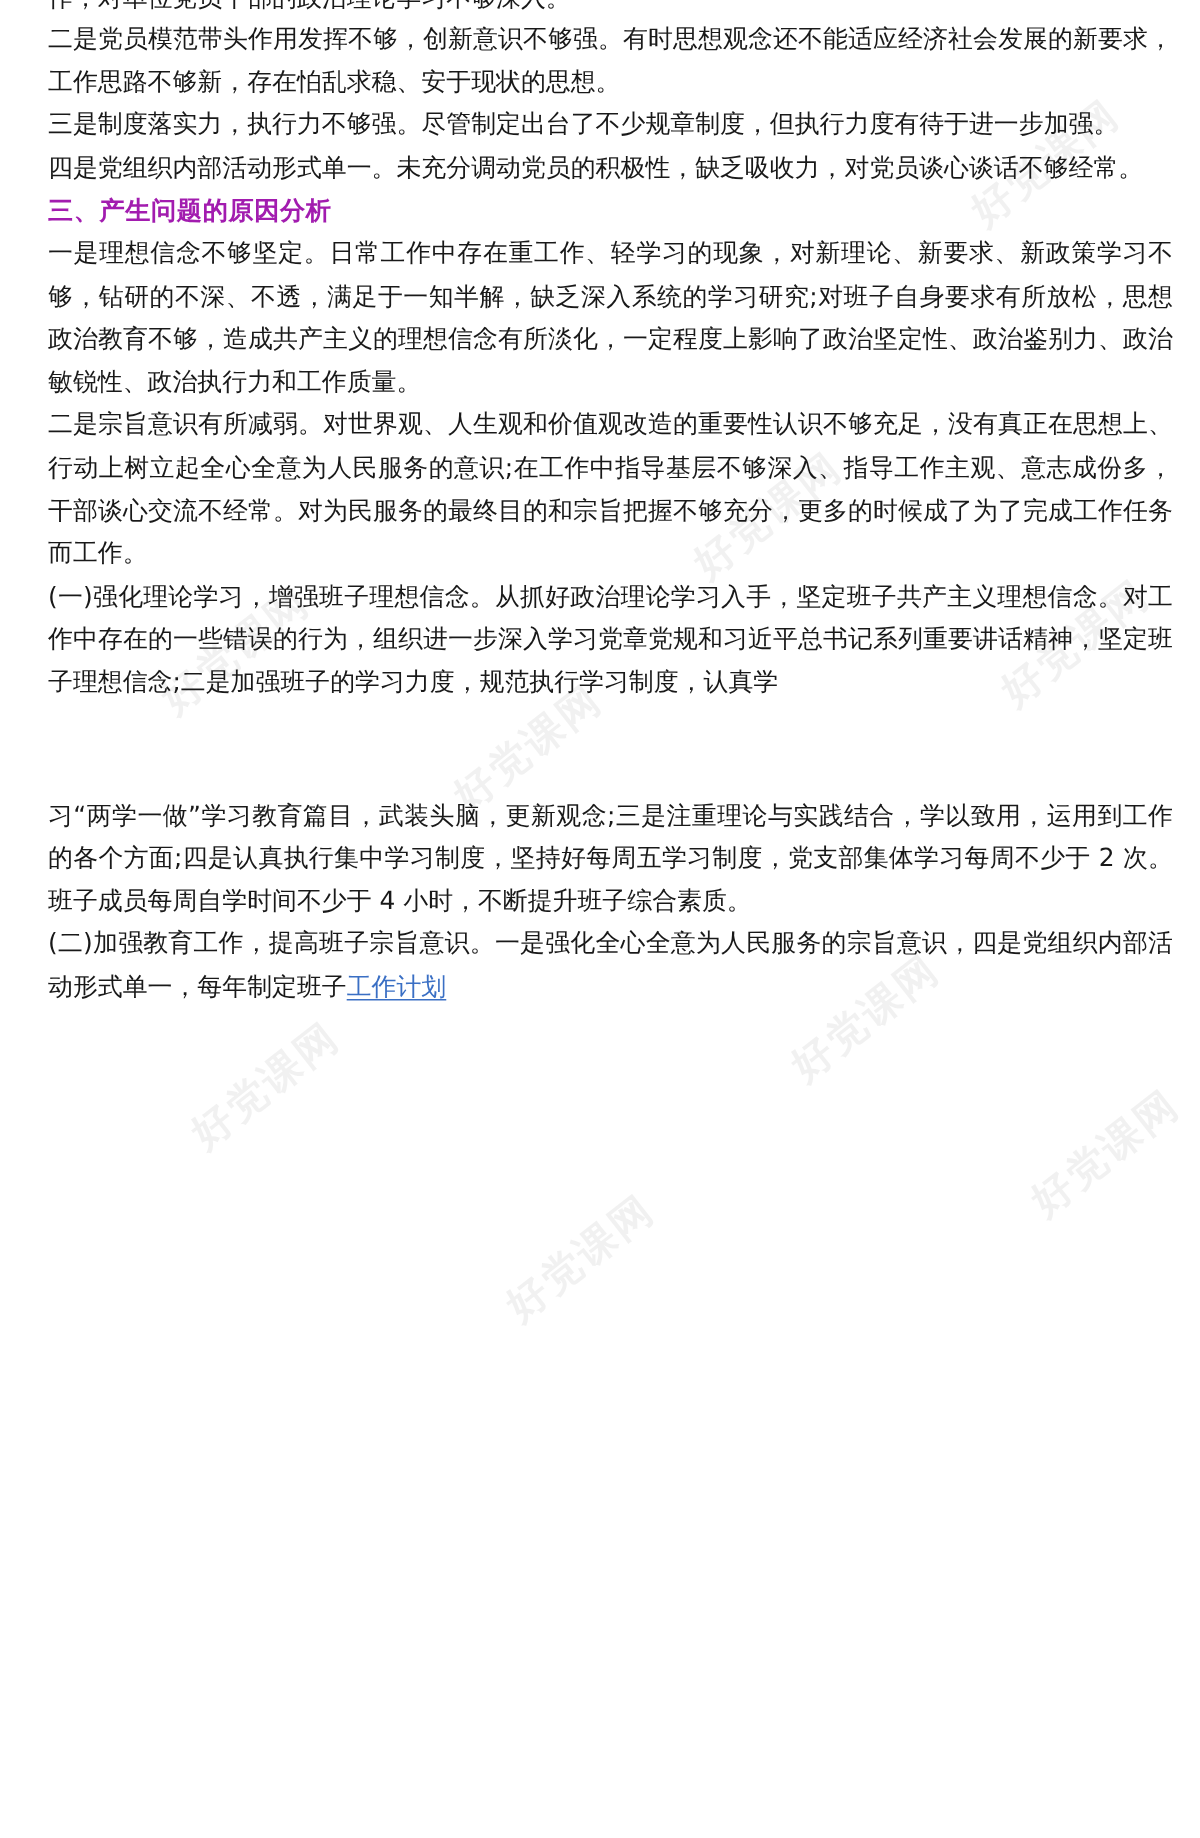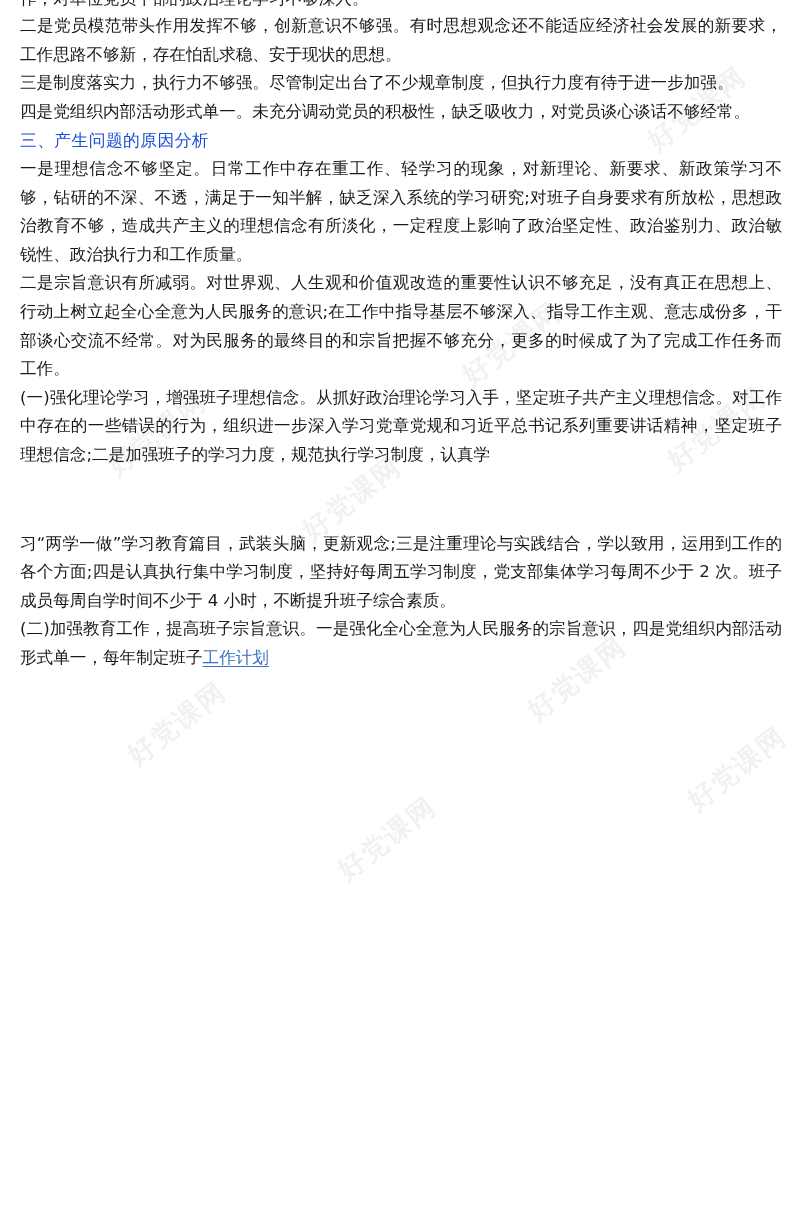--- a/index.html
+++ b/index.html
@@ -38,21 +38,21 @@
     white-space: nowrap;
     transform: rotate(-38deg);
     transform-origin: left top;
     user-select: none;
   }
 
   
   #doc {
     position: relative;
     z-index: 1;
-    padding: 0 18px 0 20px;
+    padding: 0 18px 0 32px;
   }
   .clip-top {
     height: 12px;
     overflow: hidden;
     position: relative;
   }
   .clip-top .para {
     margin-top: -15px;
   }
 
@@ -62,23 +62,23 @@
     text-align: justify;
     text-justify: inter-ideograph;
     margin: 0;
     color: #191919;
     letter-spacing: 0px;
     word-break: break-all;
   }
   .heading {
     font-size: 16.8px;
     line-height: 28.6px;
-    font-weight: normal;
+    font-weight: bold;
     margin: 0;
-    color: #1d4ed8;
+    color: #a21caf;
     letter-spacing: 0.4px;
   }
   .gap-block {
     height: 60px;
   }
   a.inline-link {
     color: #3a6fc4;
     text-decoration: underline;
     text-underline-offset: 3px;
     margin-top: 20px;

